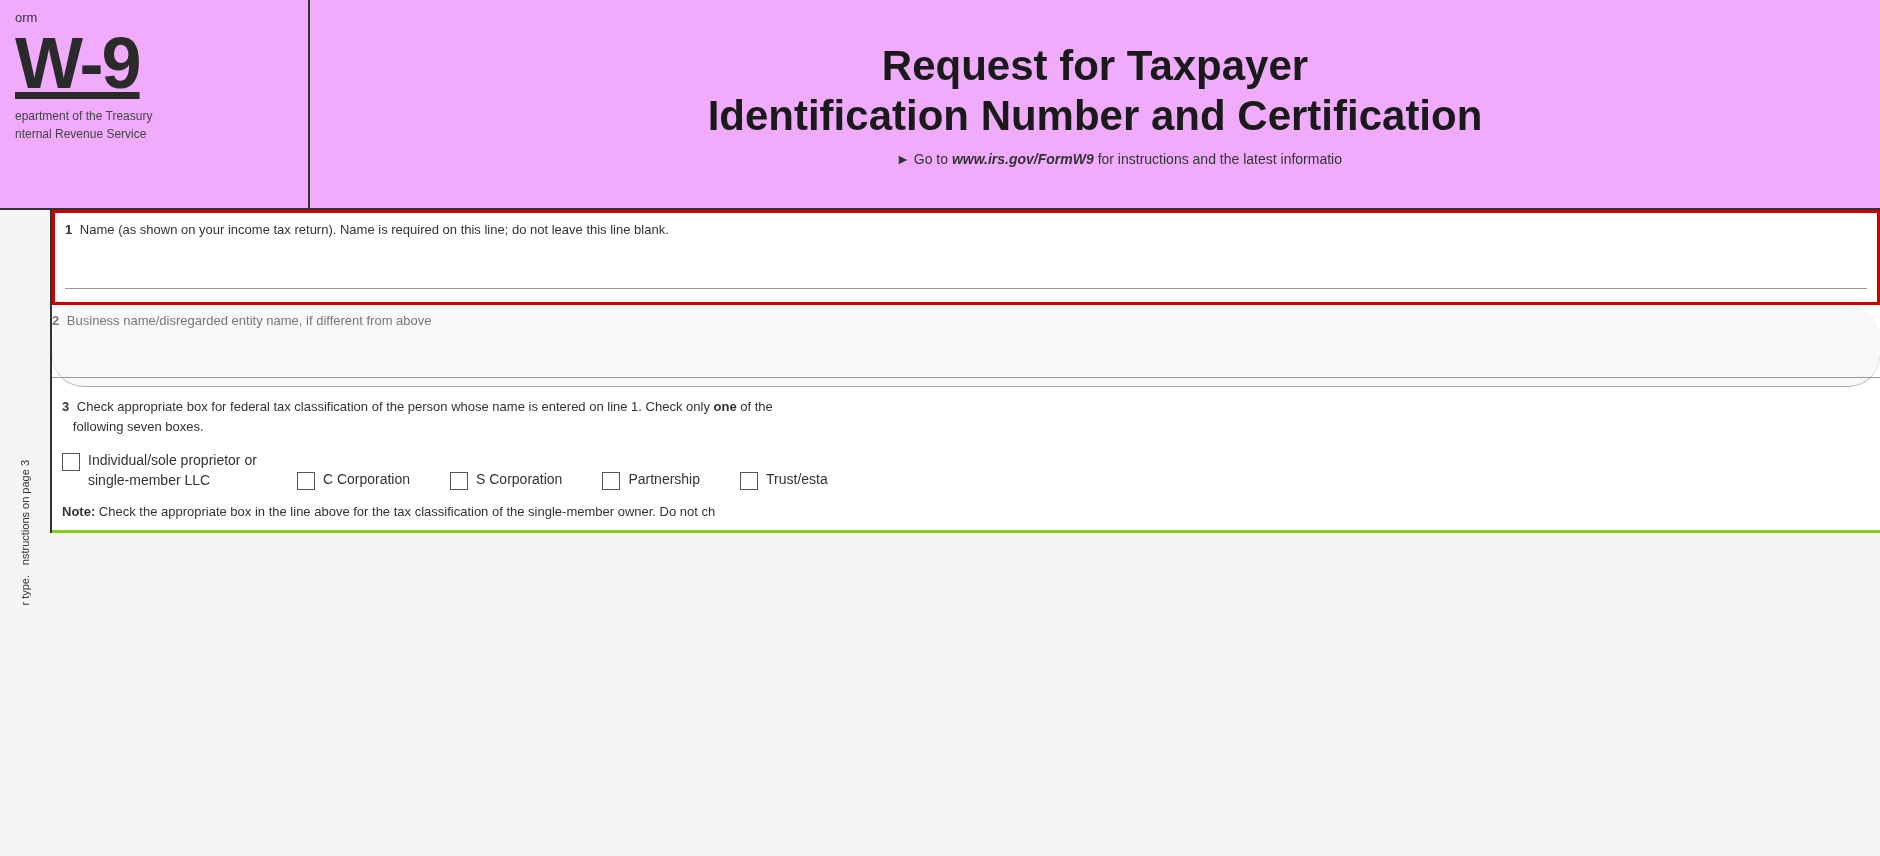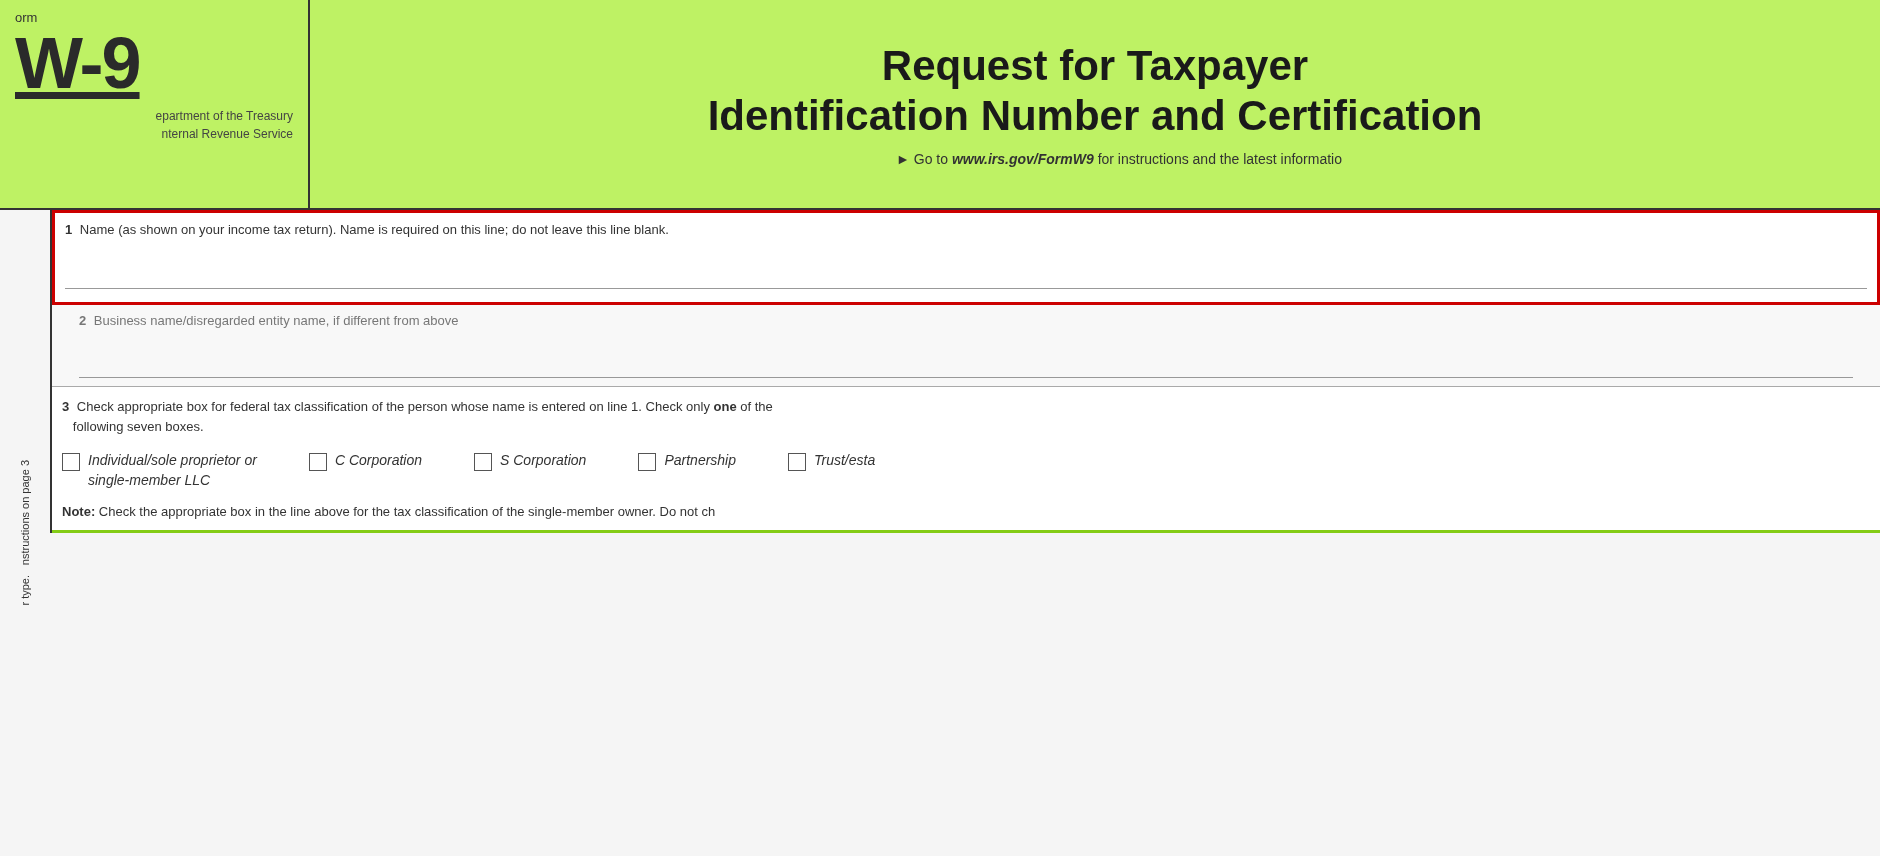--- a/index.html
+++ b/index.html
@@ -23,21 +23,21 @@
       height: 856px;
       position: relative;
       overflow: hidden;
     }
 
     
     .header {
       display: flex;
       align-items: stretch;
       border-bottom: 2px solid #333;
-      background-color: #bef264;
+      background-color: #f0abfc;
       height: 210px;
     }
 
     .header-left {
       width: 310px;
       padding: 10px 15px;
       border-right: 2px solid #333;
       flex-shrink: 0;
       display: flex;
       flex-direction: column;
@@ -57,21 +57,20 @@
       line-height: 1;
       letter-spacing: -2px;
       text-decoration: underline;
     }
 
     .department-text {
       font-size: 12px;
       color: #444;
       margin-top: 8px;
       line-height: 1.5;
-      text-align: right;
     }
 
     .header-right {
       flex: 1;
       display: flex;
       flex-direction: column;
       justify-content: center;
       align-items: center;
       padding: 2px 20px;
     }
@@ -157,22 +156,23 @@
     .field-input-area {
       height: 45px;
       border-bottom: 1px solid #999;
       margin-top: 5px;
     }
 
     
     .field-2 {
       border-bottom: 1px solid #aaa;
       min-height: 80px;
-      padding: 8px 27px;
+      padding: 8px 0;
       background-color: #f8f8f8;
+      border-radius: 32px;
     }
 
     .field-2-label {
       font-size: 13px;
       color: #777;
     }
 
     
     .field-3 {
       padding: 10px 10px 0 10px;
@@ -182,25 +182,24 @@
 
     .field-3-header {
       font-size: 13px;
       color: #333;
       line-height: 1.5;
       margin-bottom: 15px;
     }
 
     .checkboxes-row {
       display: flex;
-      align-items: flex-start;
-      gap: 12px;
+      align-items: flex-end;
+      gap: 0;
       flex-wrap: nowrap;
       margin-bottom: 12px;
-      font-style: italic;
     }
 
     .checkbox-item {
       display: flex;
       align-items: flex-start;
       margin-right: 40px;
       flex-shrink: 0;
     }
 
     .checkbox-box {

